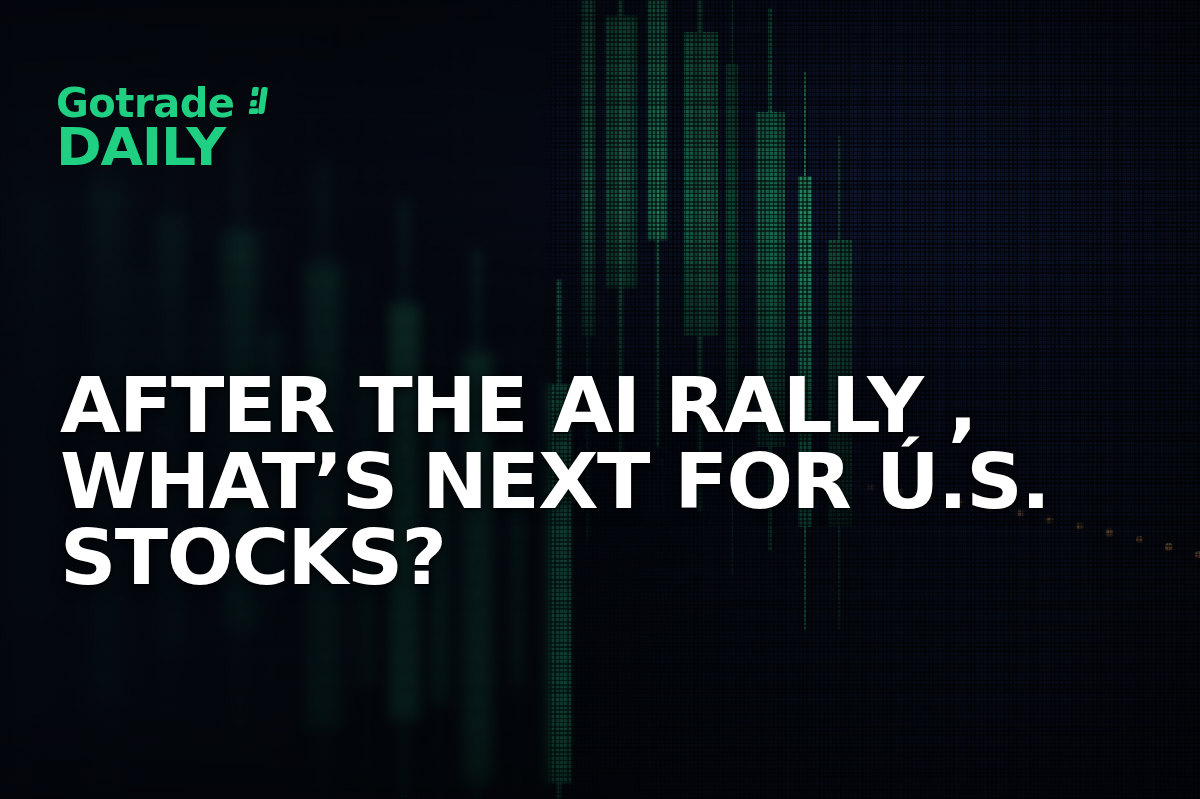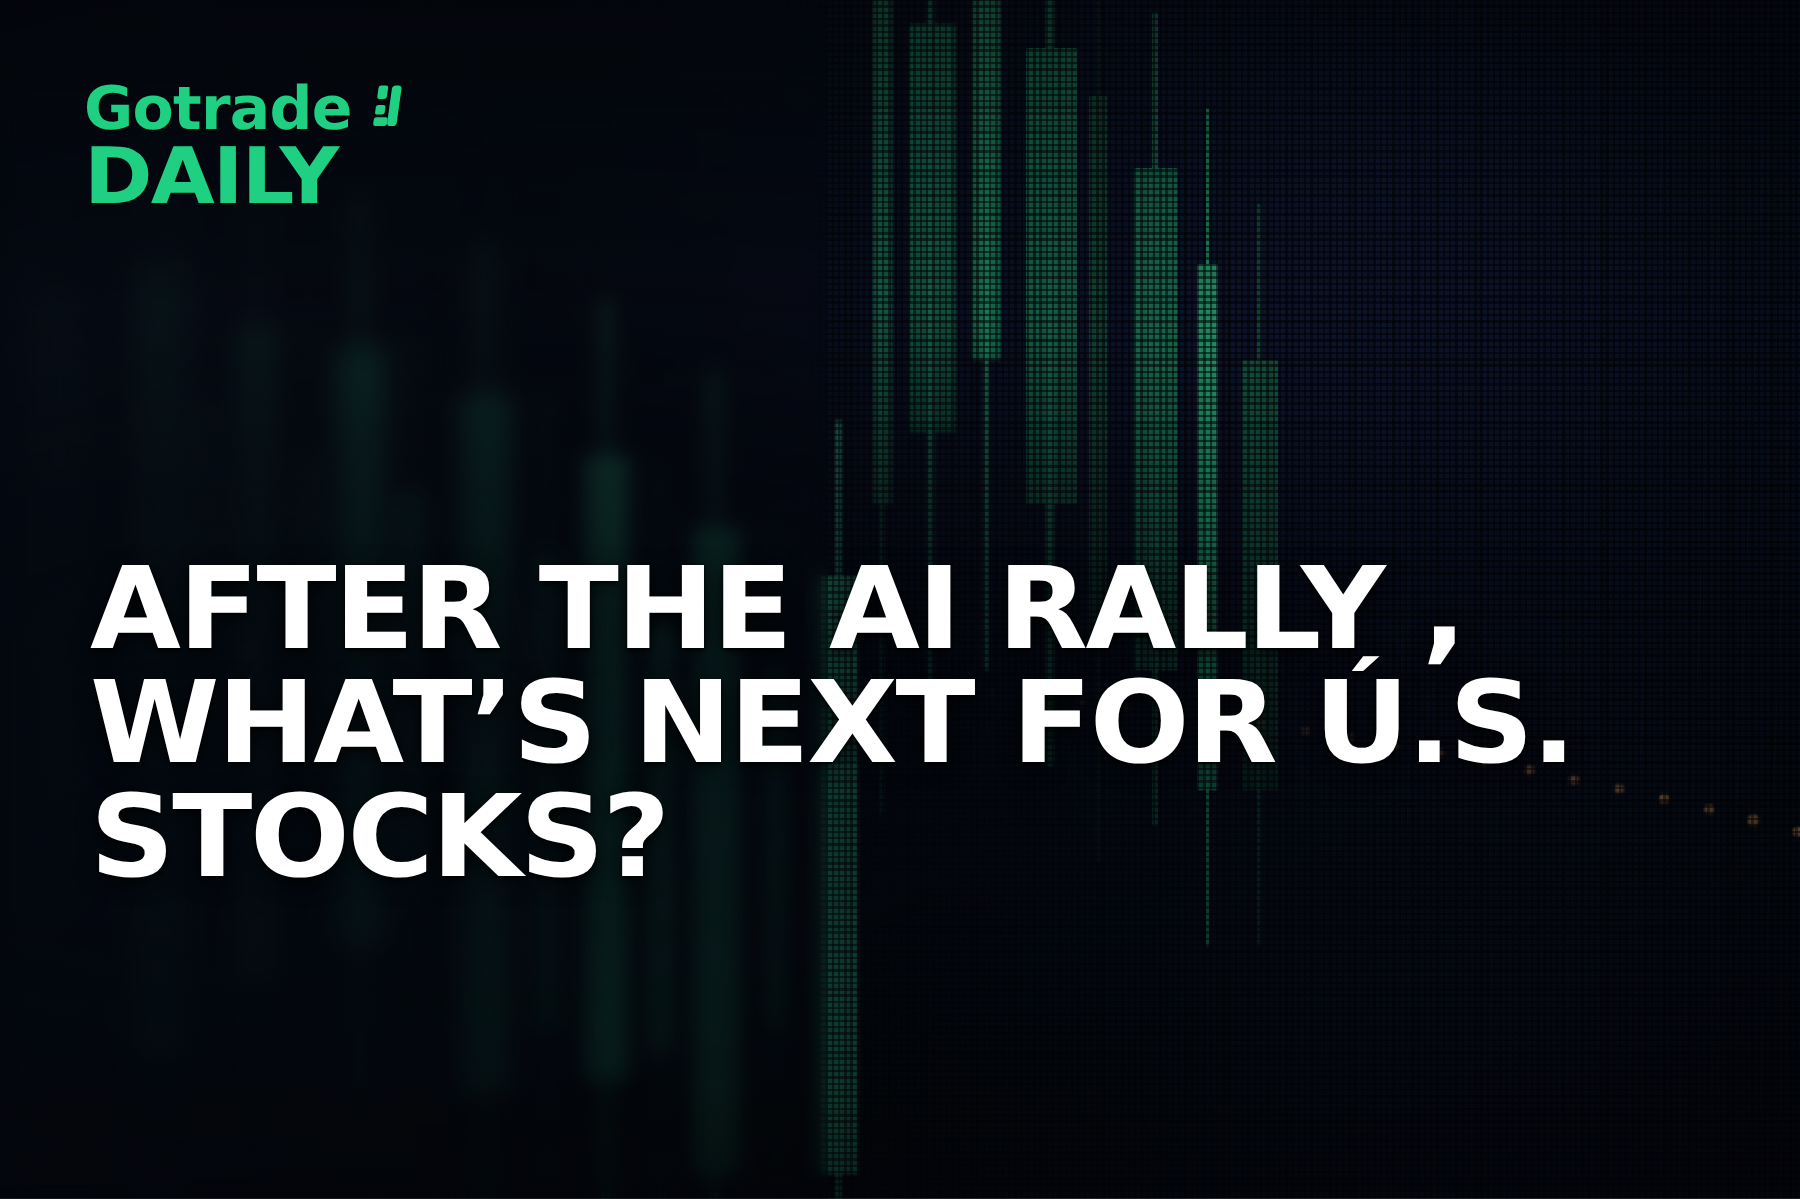--- a/index.html
+++ b/index.html
@@ -93,21 +93,21 @@
   .text-scrim{
     position:absolute;left:0;top:26%;width:86%;height:64%;
     background:radial-gradient(ellipse at 28% 50%, rgba(3,6,13,.72) 0%, rgba(3,6,13,.42) 46%, rgba(3,6,13,0) 78%);
   }
 
   
   .content{position:absolute;inset:0;}
 
   
   .logo{position:absolute;left:56px;top:52px;}
-  .logo-row{display:flex;align-items:center;gap:10px;}
+  .logo-row{display:flex;align-items:flex-end;gap:10px;margin-top:30px;}
   .logo-word{
     font-size:40px;line-height:.95;font-weight:600;
     letter-spacing:-.5px;color:#1fd083;
     font-family:"DejaVu Sans", sans-serif;
   }
   .logo-mark{margin-top:2px;}
   .logo-daily{
     margin-top:2px;
     font-size:52px;line-height:.92;font-weight:700;
     letter-spacing:-1.2px;color:#1fd083;

